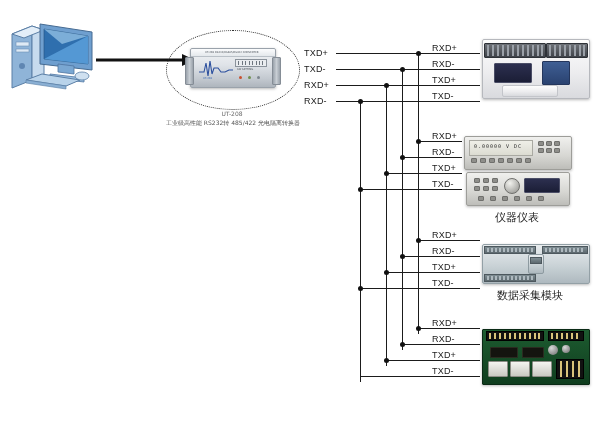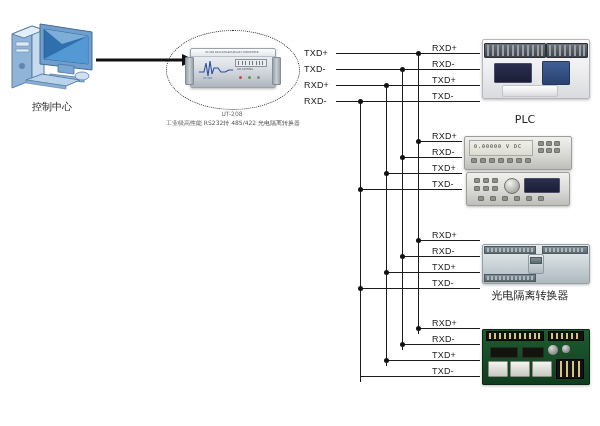--- a/index.html
+++ b/index.html
@@ -162,21 +162,20 @@
       <polygon points="52,46 68,48 68,56 52,54" fill="#7aa7d2" stroke="#4e74a0" stroke-width=".8"></polygon>
       <polygon points="44,56 78,60 78,64 44,60" fill="#9cc0e2" stroke="#4e74a0" stroke-width=".8"></polygon>
 
       <polygon points="20,62 60,68 74,62 36,56" fill="#b9d3ea" stroke="#5b7fa6" stroke-width="1"></polygon>
       <polygon points="20,62 60,68 60,71 20,65" fill="#8bb0d4" stroke="#5b7fa6" stroke-width=".6"></polygon>
 
       <ellipse cx="76" cy="58" rx="7" ry="4" fill="#cfe0f0" stroke="#5b7fa6" stroke-width=".8"></ellipse>
     </svg>
   </div>
 
-  <div class="cc-label abs" style="left:6px;top:100px;width:92px;">控制中心</div>
 
   <svg class="abs" style="left:96px;top:52px;" width="100" height="16">
     <line x1="0" y1="8" x2="86" y2="8" stroke="#111" stroke-width="3.2"></line>
     <polygon points="86,2 99,8 86,14" fill="#111"></polygon>
   </svg>
 
   <div class="ellipse" style="left:166px;top:30px;width:132px;height:78px;"></div>
 
   <div class="abs" style="left:184px;top:44px;width:96px;height:48px;">
     <div class="conv-body shadow" style="left:6px;top:4px;width:84px;height:38px;">
@@ -266,21 +265,20 @@
       <i style="left:22px"></i>
         <i style="left:27px"></i>
         <i style="left:32px"></i>
         <i style="left:36px"></i>
     </div>
     <div class="screen-dark" style="left:14px;top:30px;width:36px;height:18px;"></div>
     <div class="blue-face" style="left:62px;top:28px;width:26px;height:22px;"></div>
     <div class="mod-body" style="left:22px;top:52px;width:54px;height:10px;border-color:#c3c5ca;"></div>
   </div>
 
-  <div class="dev-title abs" style="left:470px;top:113px;width:110px;">PLC</div>
 
   <div class="wire-h" style="left:418px;top:141px;width:44px;"></div>
   <div class="wire-h" style="left:402px;top:157px;width:60px;"></div>
   <div class="wire-h" style="left:386px;top:173px;width:76px;"></div>
   <div class="wire-h" style="left:360px;top:189px;width:102px;"></div>
 
   <div class="node" style="left:415.5px;top:138.5px;"></div>
   <div class="node" style="left:399.5px;top:154.5px;"></div>
   <div class="node" style="left:383.5px;top:170.5px;"></div>
   <div class="node" style="left:357.5px;top:186.5px;"></div>
@@ -319,20 +317,21 @@
     <div class="knob" style="left:42px;top:44px;width:14px;height:14px;"></div>
     <div class="screen-dark" style="left:62px;top:44px;width:34px;height:13px;"></div>
     <div class="btn-dot" style="left:16px;top:62px;"></div>
     <div class="btn-dot" style="left:28px;top:62px;"></div>
     <div class="btn-dot" style="left:40px;top:62px;"></div>
     <div class="btn-dot" style="left:52px;top:62px;"></div>
     <div class="btn-dot" style="left:64px;top:62px;"></div>
     <div class="btn-dot" style="left:76px;top:62px;"></div>
   </div>
 
+  <div class="cn-title abs" style="left:462px;top:210px;width:110px;">仪器仪表</div>
 
   <div class="wire-h" style="left:418px;top:240px;width:62px;"></div>
   <div class="wire-h" style="left:402px;top:256px;width:78px;"></div>
   <div class="wire-h" style="left:386px;top:272px;width:94px;"></div>
   <div class="wire-h" style="left:360px;top:288px;width:120px;"></div>
 
   <div class="node" style="left:415.5px;top:237.5px;"></div>
   <div class="node" style="left:399.5px;top:253.5px;"></div>
   <div class="node" style="left:383.5px;top:269.5px;"></div>
   <div class="node" style="left:357.5px;top:285.5px;"></div>
@@ -381,21 +380,21 @@
         <i style="left:30px"></i>
       <i style="left:34px"></i>
         <i style="left:38px"></i>
         <i style="left:42px"></i>
         <i style="left:46px"></i>
     </div>
     <div class="grey-body" style="left:48px;top:14px;width:14px;height:18px;border-color:#8d9aa0;"></div>
     <div class="grey-strip" style="left:50px;top:17px;width:10px;height:5px;"></div>
   </div>
 
-  <div class="cn-title abs" style="left:466px;top:288px;width:128px;">光电隔离转换器</div>
+  <div class="cn-title abs" style="left:466px;top:288px;width:128px;">数据采集模块</div>
 
   <div class="wire-h" style="left:418px;top:328px;width:62px;"></div>
   <div class="wire-h" style="left:402px;top:344px;width:78px;"></div>
   <div class="wire-h" style="left:386px;top:360px;width:94px;"></div>
   <div class="wire-h" style="left:360px;top:376px;width:120px;"></div>
 
   <div class="node" style="left:415.5px;top:325.5px;"></div>
   <div class="node" style="left:399.5px;top:341.5px;"></div>
   <div class="node" style="left:383.5px;top:357.5px;"></div>
 

